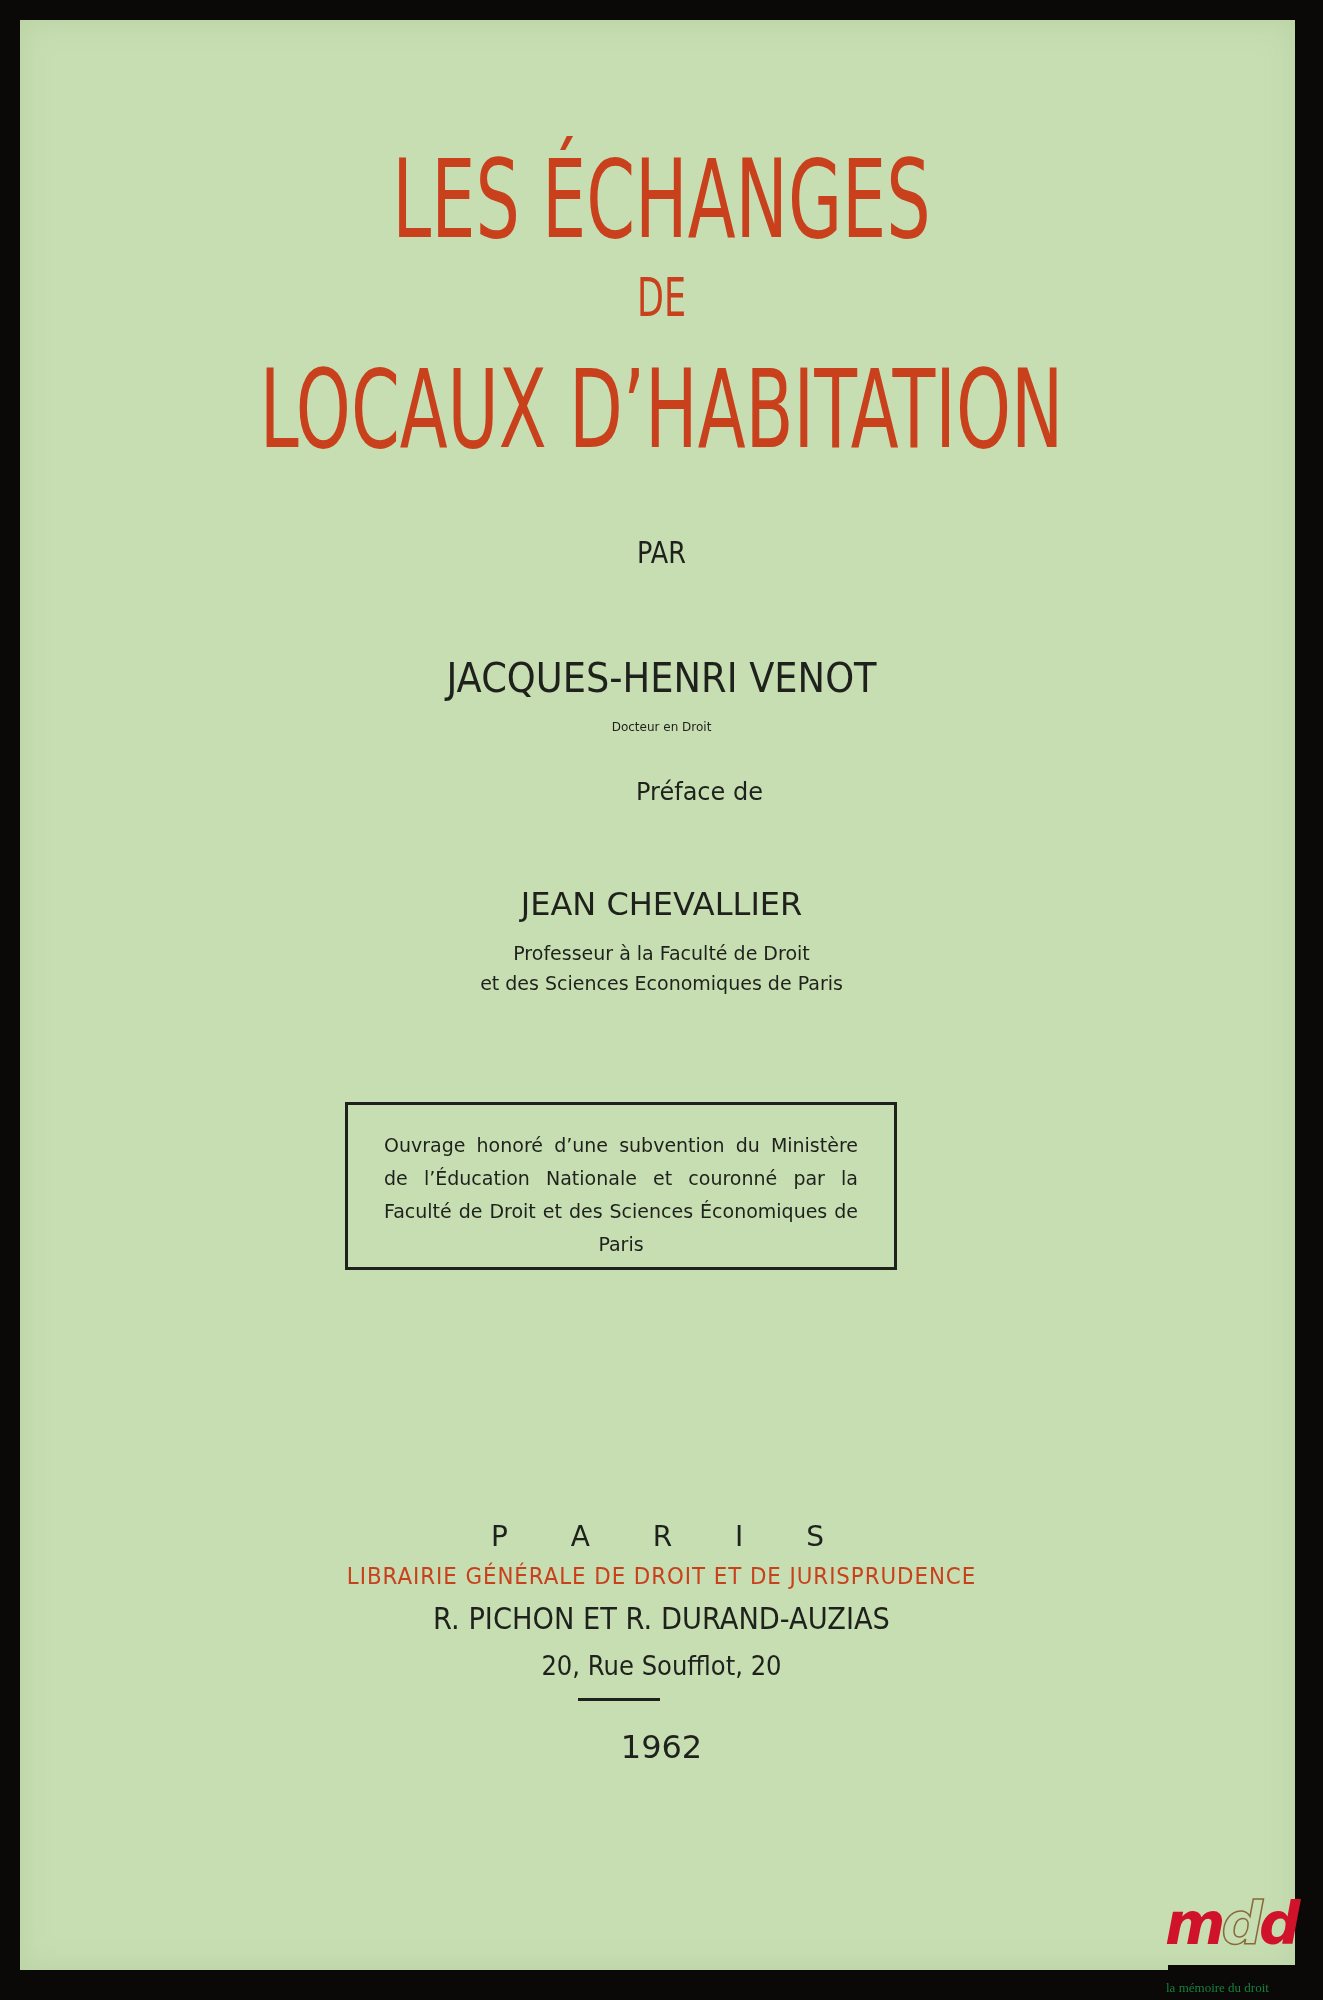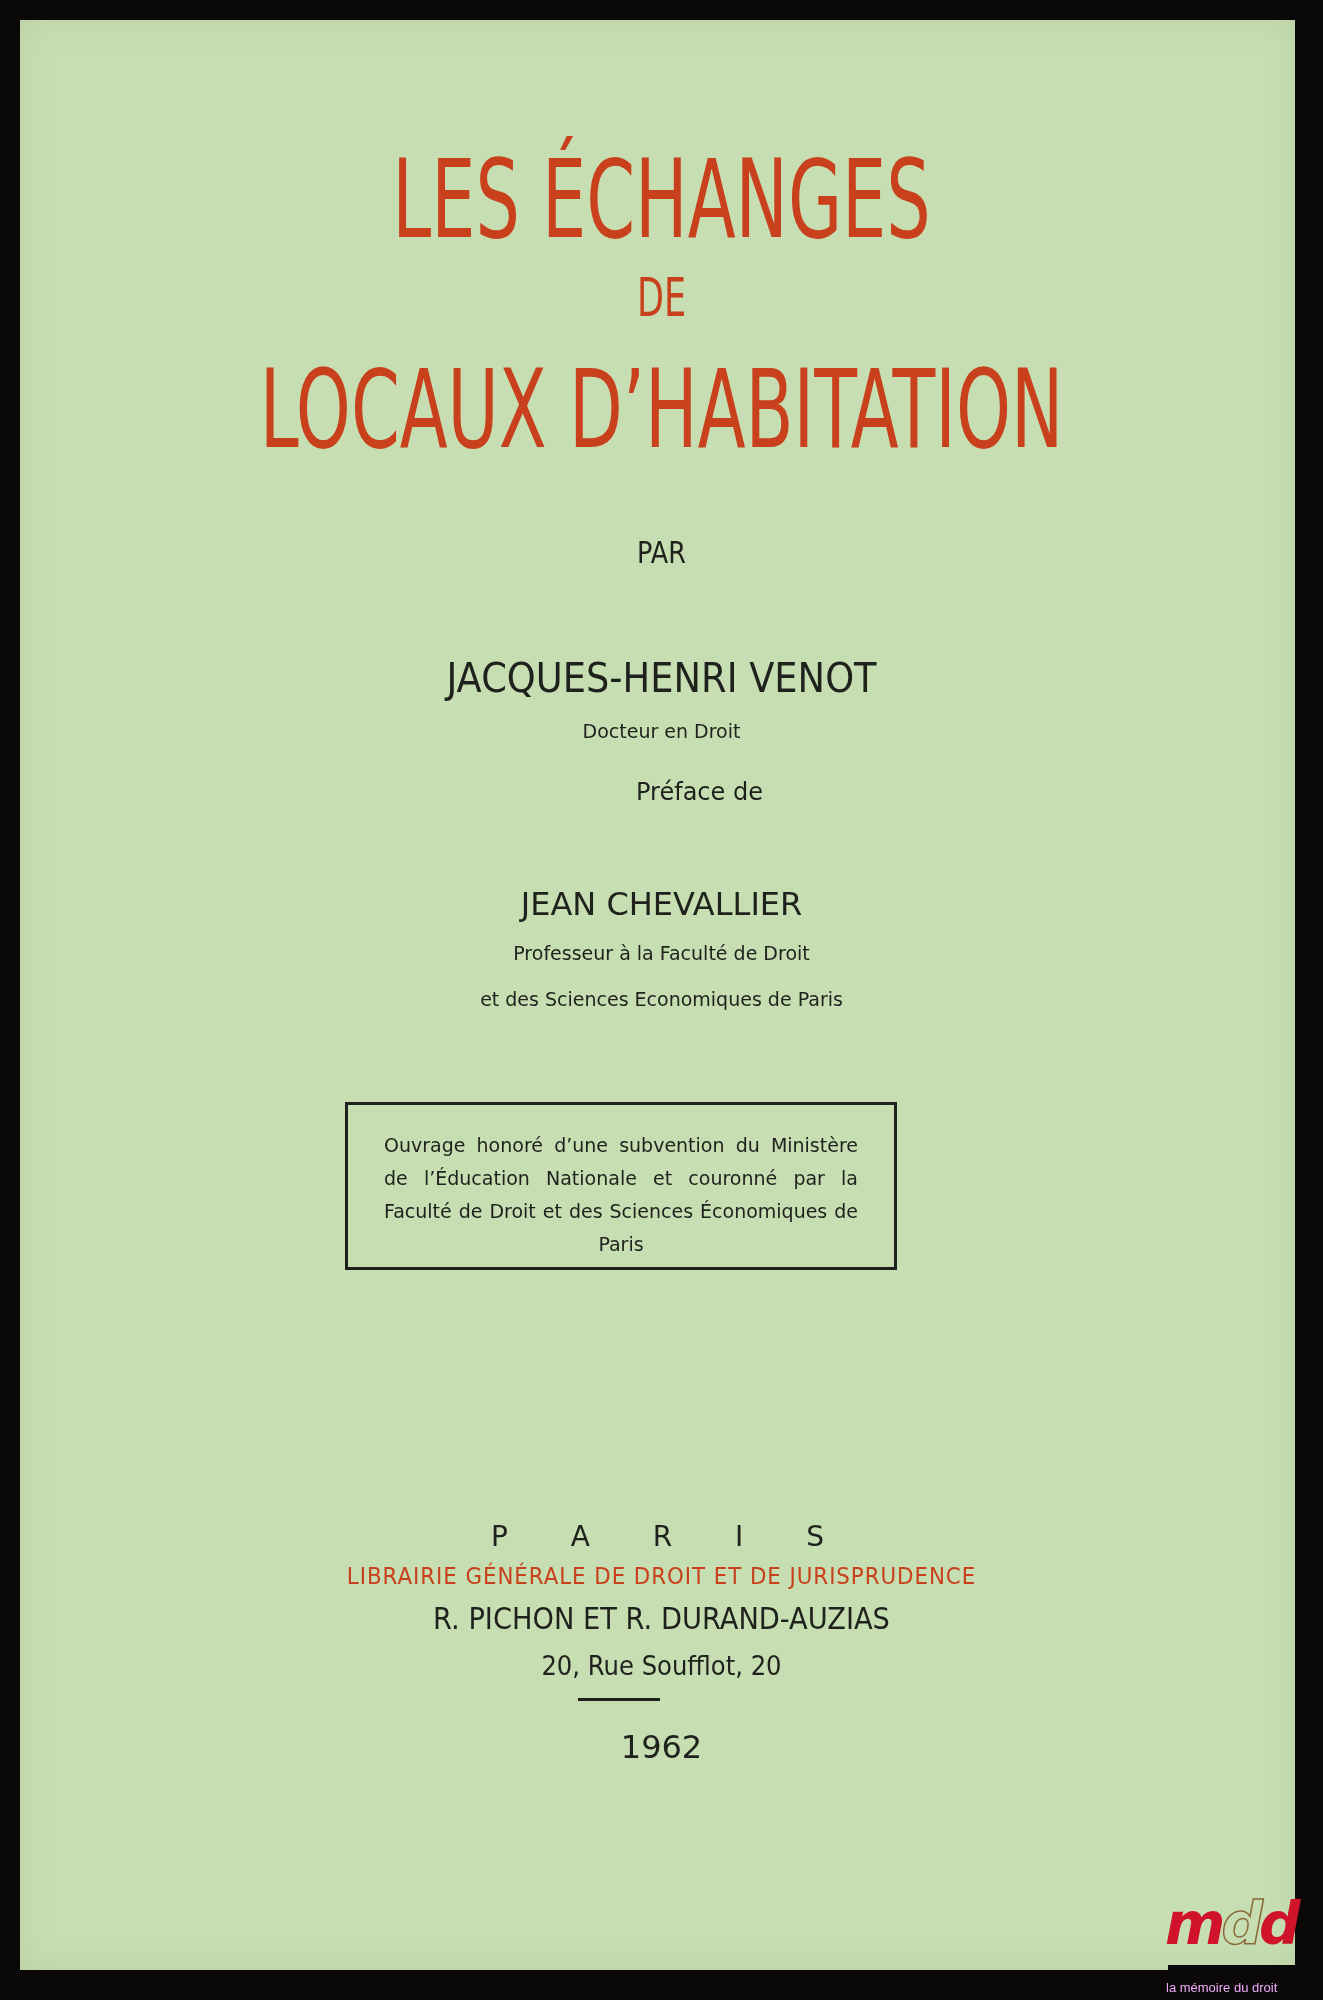--- a/index.html
+++ b/index.html
@@ -9,40 +9,40 @@
   .line{position:absolute;left:0;width:1323px;text-align:center;white-space:nowrap;}
   .sans{font-family:"DejaVu Sans","Liberation Sans",sans-serif;}
   .title{color:#c9401c;font-family:"DejaVu Sans Condensed","DejaVu Sans",sans-serif;font-weight:normal;transform:scaleX(0.72);}
   .dark{color:#1e211c;}
   .box{position:absolute;left:345px;top:1102px;width:552px;height:168px;border:3px solid #1e211c;box-sizing:border-box;}
   .box p{margin:12px;font-family:"DejaVu Sans",sans-serif;font-size:19px;color:#1e211c;line-height:33px;text-align:justify;text-align-last:center;padding:12px 24px 0 24px;}
   .rule{position:absolute;left:578px;top:1698px;width:82px;height:3px;background:#1e211c;}
   .logo{position:absolute;left:1165px;top:1890px;font-family:"DejaVu Sans",sans-serif;font-size:58px;font-weight:bold;color:#d0122a;letter-spacing:-4px;font-style:italic;}
   .logo .hollow{color:transparent;-webkit-text-stroke:1.5px #8a6a3a;}
   .logo-bar{position:absolute;left:1168px;top:1965px;width:138px;height:7px;background:#0a0908;}
-  .logo-tag{position:absolute;left:1166px;top:1980px;font-family:Liberation Sans, sans-serif;font-size:13px;color:#f0abfc;}
+  .logo-tag{position:absolute;left:1166px;top:1980px;font-family:Liberation Serif, serif;font-size:13px;color:#15803d;}
 </style>
 </head>
 <body>
 
 <div class="page"></div>
 
 <div class="line title" style="top:145px;font-size:108px;line-height:110px;">LES ÉCHANGES</div>
 <div class="line title" style="top:270px;font-size:54px;line-height:56px;">DE</div>
 <div class="line title" style="top:355px;font-size:108px;line-height:110px;">LOCAUX D’HABITATION</div>
 
 <div class="line sans dark" style="top:535px;font-size:30px;transform:scaleX(0.85);">PAR</div>
 
 <div class="line sans dark" style="top:655px;font-size:40px;transform:scaleX(0.92);">JACQUES-HENRI VENOT</div>
-<div class="line sans dark" style="top:720px;font-size:19px;">Docteur en Droit</div>
+<div class="line sans dark" style="top:720px;font-size:12px;">Docteur en Droit</div>
 
 <div class="line sans dark" style="top:778px;font-size:24px;padding-left:38px;">Préface de</div>
 <div class="line sans dark" style="top:885px;font-size:32px;">JEAN CHEVALLIER</div>
 <div class="line sans dark" style="top:942px;font-size:19px;">Professeur à la Faculté de Droit</div>
-<div class="line sans dark" style="top:972px;font-size:19px;margin-top:16px;">et des Sciences Economiques de Paris</div>
+<div class="line sans dark" style="top:972px;font-size:19px;">et des Sciences Economiques de Paris</div>
 
 <div class="box">
   <p>Ouvrage honoré d’une subvention du Ministère de l’Éducation Nationale et couronné par la Faculté de Droit et des Sciences Économiques de Paris</p>
 </div>
 
 <div class="line sans dark" style="top:1520px;font-size:28px;word-spacing:38px;letter-spacing:8px;">P A R I S</div>
 <div class="line sans" style="top:1563px;font-size:23px;color:#c9401c;letter-spacing:1px;transform:scaleX(0.93);">LIBRAIRIE GÉNÉRALE DE DROIT ET DE JURISPRUDENCE</div>
 <div class="line sans dark" style="top:1600px;font-size:31px;transform:scaleX(0.88);">R. PICHON ET R. DURAND-AUZIAS</div>
 <div class="line sans dark" style="top:1650px;font-size:27px;transform:scaleX(0.9);">20, Rue Soufflot, 20</div>
 <div class="rule"></div>

